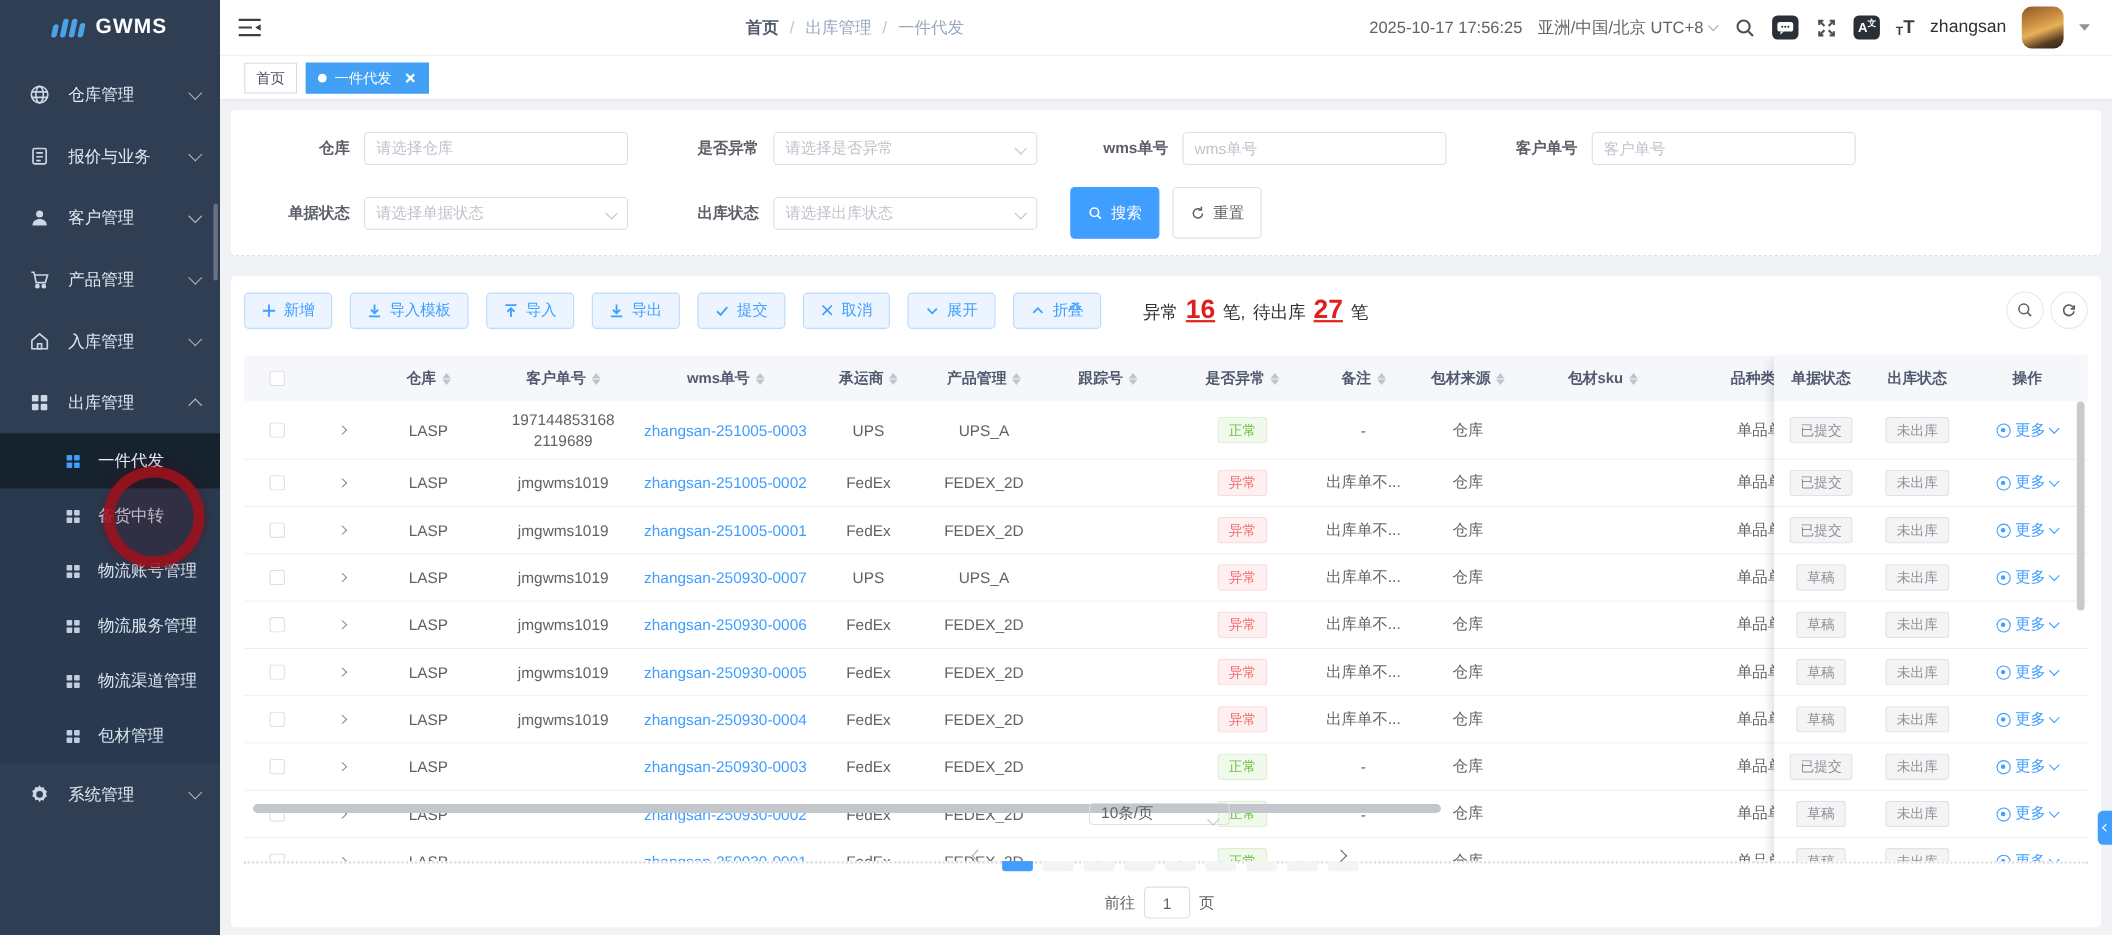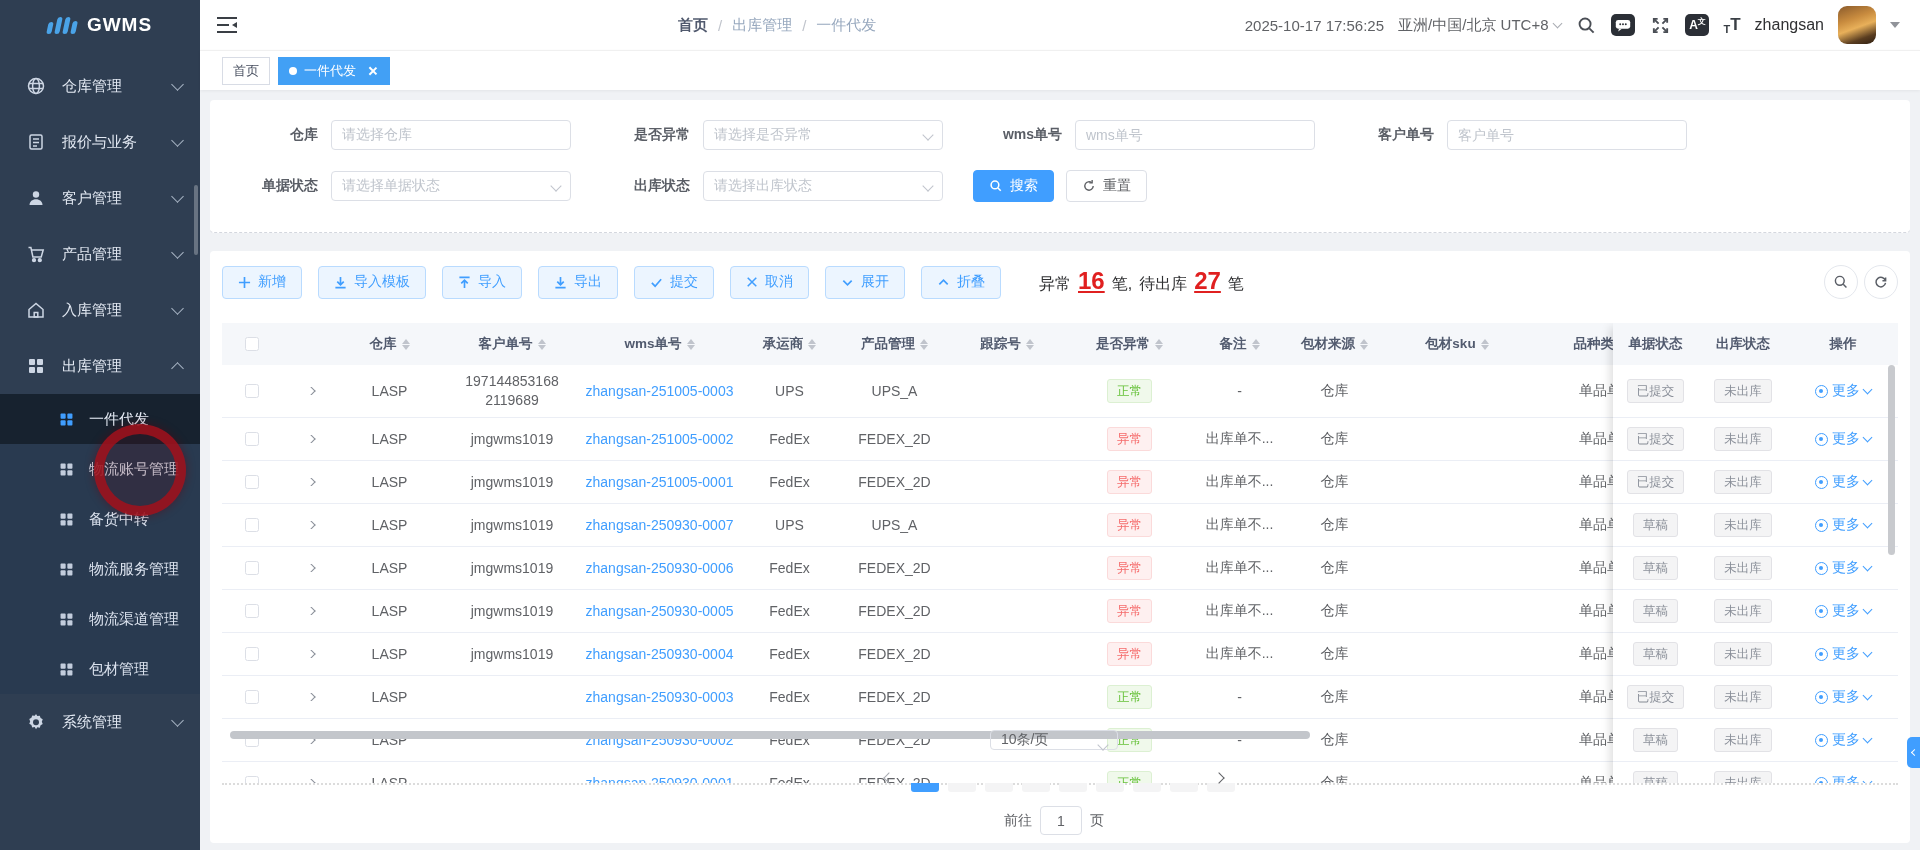--- a/index.html
+++ b/index.html
@@ -65,21 +65,21 @@
   .frow { display:flex; align-items:center; margin-bottom:20px; }
   .fcol { display:flex; align-items:center; width:372px; flex:0 0 372px; }
   .flabel { width:100px; text-align:right; margin-right:13px; color:#5a5e66; font-weight:bold; font-size:14px; }
   .fctrl { width:240px; height:30px; border:1px solid #dcdfe6; border-radius:4px; background:#fff; display:flex; align-items:center; padding:0 10px; position:relative; }
   input.finput { width:240px; height:30px; border:1px solid #dcdfe6; border-radius:4px; padding:0 10px; font-size:14px; color:#606266; outline:none; font-family:inherit; }
   input::placeholder { color:#bfc4cc; }
   .fselect { cursor:pointer; }
   .fselect .ph { color:#bfc4cc; font-size:14px; }
   .fselect .sel-chev { position:absolute; right:10px; top:10px; width:8px; height:8px; border-right:1.4px solid #c0c4cc; border-bottom:1.4px solid #c0c4cc; transform:rotate(45deg); }
   .fbtns { display:flex; gap:12px; margin-left:11px; }
-  .btn { height:32px; display:flex; align-items:center; justify-content:center; gap:7px; border-radius:4px; padding:0 15px; font-size:14px; cursor:pointer; border:1px solid #dcdfe6; background:#fff; color:#606266; }
+  .btn { height:47px; display:flex; align-items:center; justify-content:center; gap:7px; border-radius:4px; padding:0 15px; font-size:14px; cursor:pointer; border:1px solid #dcdfe6; background:#fff; color:#606266; }
   .btn.primary { background:#409eff; border-color:#409eff; color:#fff; }
 
   
   .table-card { background:#fff; border-radius:4px; margin-top:18px; height:592px; padding:14px 12px 0 12px; position:relative; }
   .toolbar { display:flex; align-items:center; margin-bottom:24px; }
   .tb-btns { display:flex; gap:16px; }
   .btn.plain { background:#ecf5ff; border-color:#b9dbff; color:#409eff; height:33px; }
   .stats { margin-left:38px; display:flex; align-items:baseline; gap:7px; color:#303133; font-size:16px; }
   .stat-num { color:#e02020; font-size:24px; font-weight:bold; text-decoration:underline; line-height:1; }
   .tb-icons { margin-left:auto; display:flex; gap:6px; }
@@ -242,32 +242,32 @@
         </div>
         <div class="subitem">
           <span class="ic">
               <svg viewBox="0 0 20 20" width="17" height="17" fill="currentColor">
                 <rect x="3" y="3" width="6" height="6" rx="1"></rect>
                 <rect x="11" y="3" width="6" height="6" rx="1"></rect>
                 <rect x="3" y="11" width="6" height="6" rx="1"></rect>
                 <rect x="11" y="11" width="6" height="6" rx="1"></rect>
               </svg>
             </span>
-          <span>物流账号管理</span>
+          <span>备货中转</span>
         </div>
         <div class="subitem">
           <span class="ic">
               <svg viewBox="0 0 20 20" width="17" height="17" fill="currentColor">
                 <rect x="3" y="3" width="6" height="6" rx="1"></rect>
                 <rect x="11" y="3" width="6" height="6" rx="1"></rect>
                 <rect x="3" y="11" width="6" height="6" rx="1"></rect>
                 <rect x="11" y="11" width="6" height="6" rx="1"></rect>
               </svg>
             </span>
-          <span>备货中转</span>
+          <span>物流账号管理</span>
         </div>
         <div class="subitem">
           <span class="ic">
               <svg viewBox="0 0 20 20" width="17" height="17" fill="currentColor">
                 <rect x="3" y="3" width="6" height="6" rx="1"></rect>
                 <rect x="11" y="3" width="6" height="6" rx="1"></rect>
                 <rect x="3" y="11" width="6" height="6" rx="1"></rect>
                 <rect x="11" y="11" width="6" height="6" rx="1"></rect>
               </svg>
             </span>

